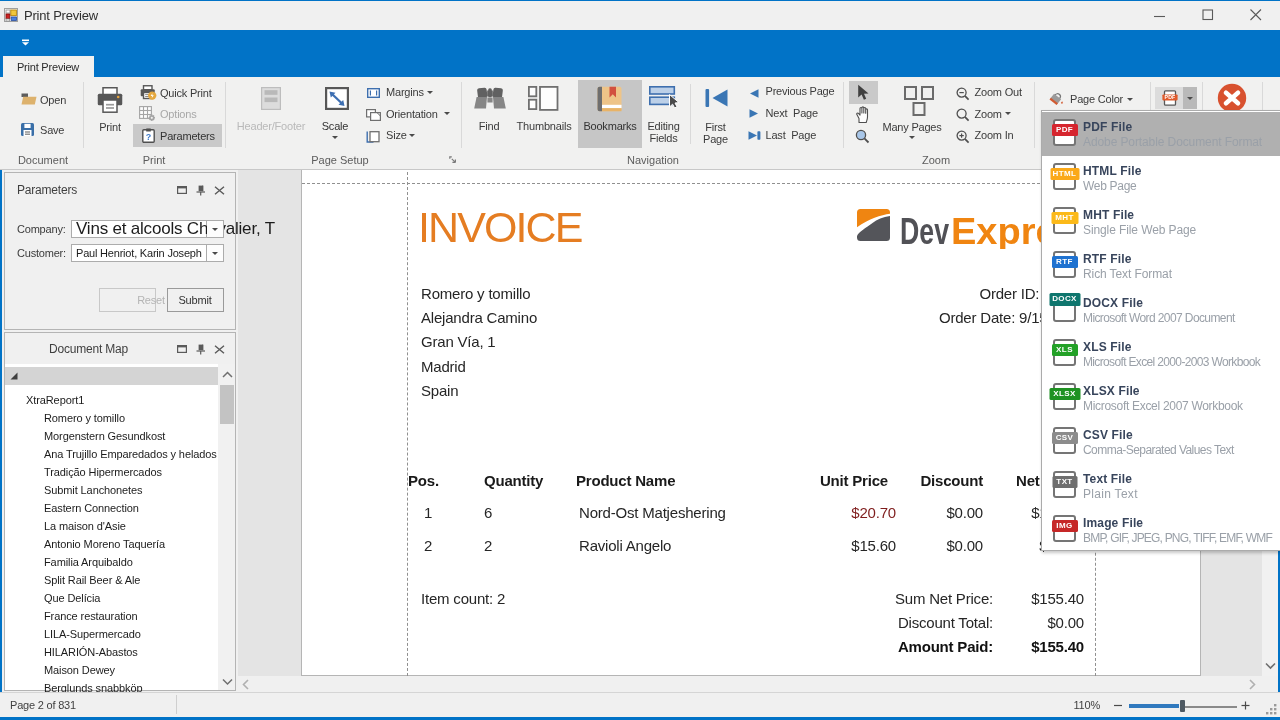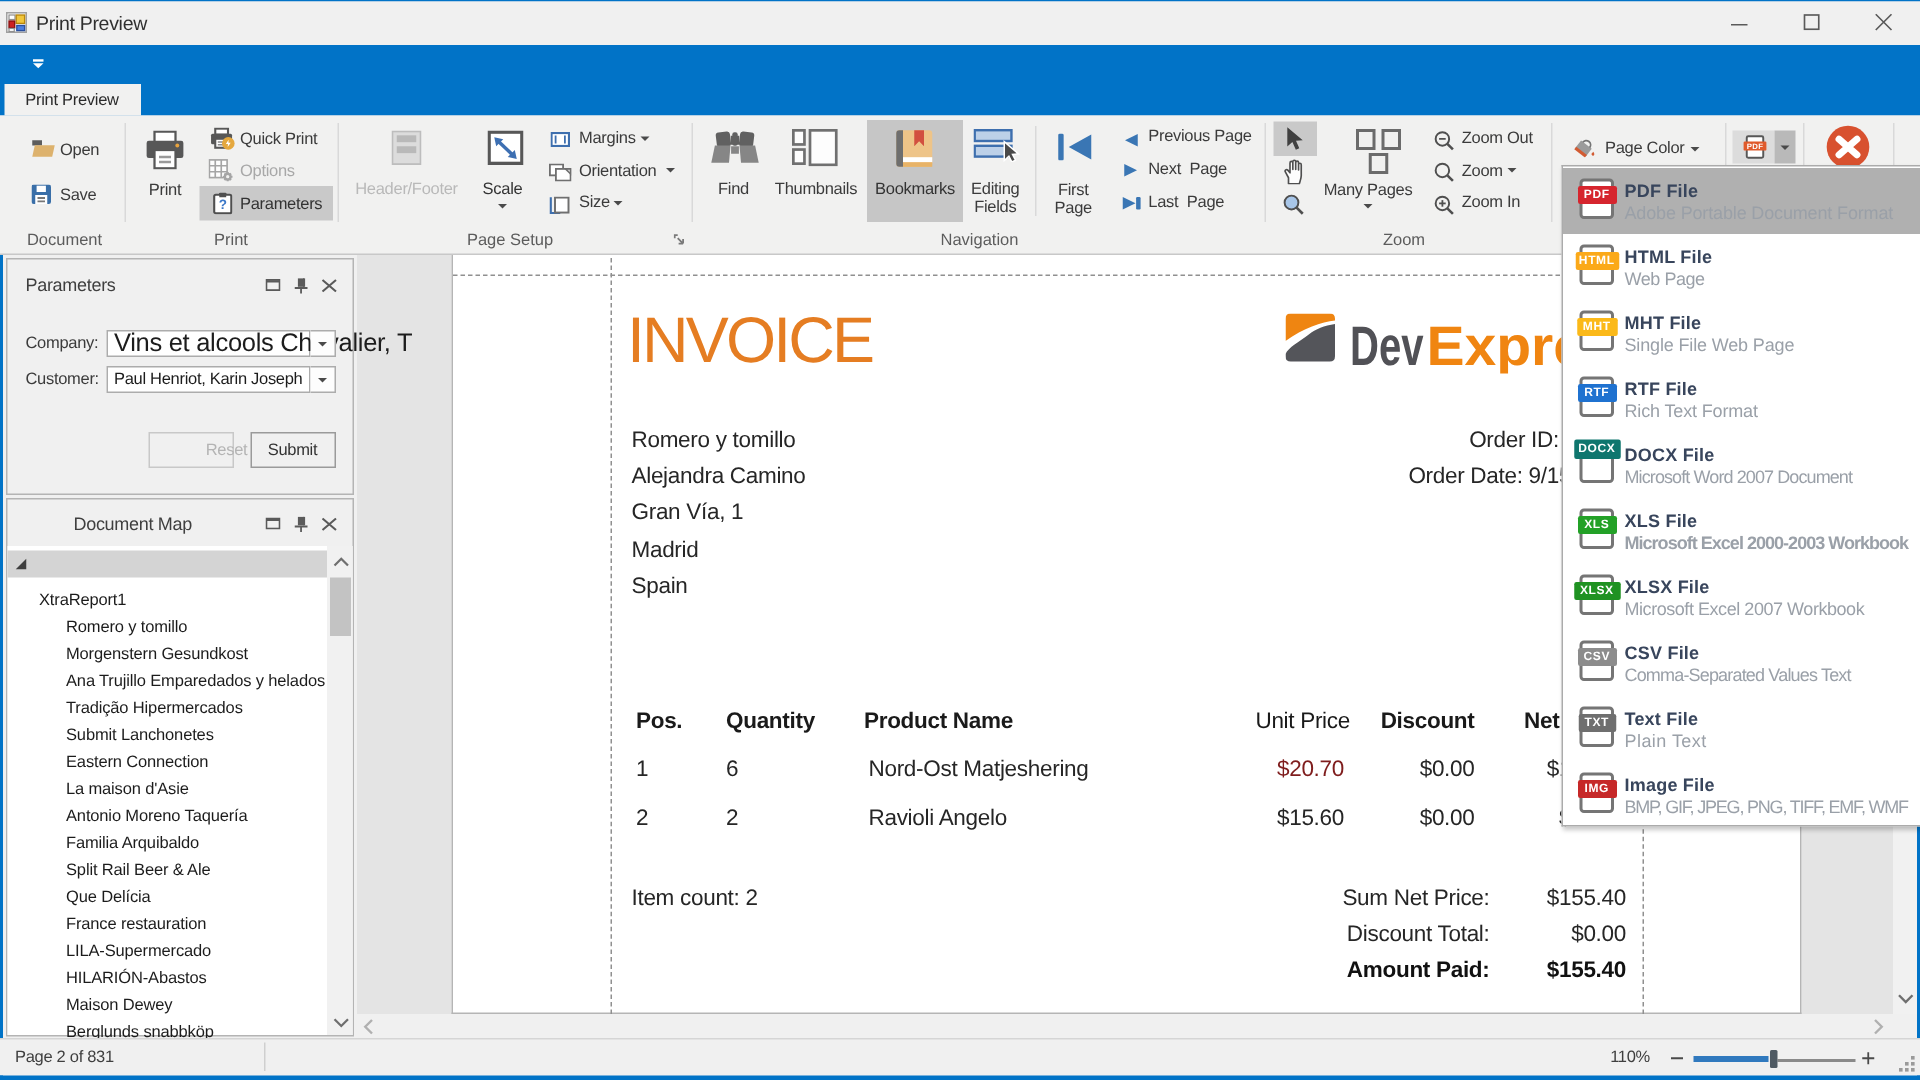--- a/index.html
+++ b/index.html
@@ -304,24 +304,24 @@
 <text x="43" y="34.5" font-size="37" font-weight="bold" fill="#515156" font-family="Liberation Sans" textLength="49" lengthAdjust="spacingAndGlyphs">Dev</text>
 <text x="94" y="34.5" font-size="37" font-weight="bold" fill="#f08511" font-family="Liberation Sans" textLength="148" lengthAdjust="spacingAndGlyphs">Express</text>
   </svg>
 <div class="t" style="left:421px;top:285.0px;font-size:15px;height:18px;line-height:18px;color:#262626;font-weight:normal;">Romero y tomillo</div>
 <div class="t" style="left:421px;top:309.2px;font-size:15px;height:18px;line-height:18px;color:#262626;font-weight:normal;">Alejandra Camino</div>
 <div class="t" style="left:421px;top:333.4px;font-size:15px;height:18px;line-height:18px;color:#262626;font-weight:normal;">Gran Vía, 1</div>
 <div class="t" style="left:421px;top:357.6px;font-size:15px;height:18px;line-height:18px;color:#262626;font-weight:normal;">Madrid</div>
 <div class="t" style="left:421px;top:381.8px;font-size:15px;height:18px;line-height:18px;color:#262626;font-weight:normal;">Spain</div>
 <div class="rt" style="right:196px;top:285.0px;font-size:15px;height:18px;line-height:18px;color:#262626;font-weight:normal;">Order ID: 10817</div>
 <div class="rt" style="right:196px;top:309.0px;font-size:15px;height:18px;line-height:18px;color:#262626;font-weight:normal;">Order Date: 9/15/2017</div>
-<div class="t" style="left:424px;top:471.5px;font-size:15px;height:18px;line-height:18px;color:#1a1a1a;font-weight:bold;">Pos.</div>
+<div class="t" style="left:408px;top:471.5px;font-size:15px;height:18px;line-height:18px;color:#1a1a1a;font-weight:bold;">Pos.</div>
 <div class="t" style="left:484px;top:471.5px;font-size:15px;height:18px;line-height:18px;color:#1a1a1a;font-weight:bold;">Quantity</div>
 <div class="t" style="left:576px;top:471.5px;font-size:15px;height:18px;line-height:18px;color:#1a1a1a;font-weight:bold;">Product Name</div>
-<div class="rt" style="right:380px;top:471.5px;font-size:15px;height:18px;line-height:18px;color:#1a1a1a;font-weight:normal;">Unit Price</div>
+<div class="rt" style="right:392px;top:471.5px;font-size:15px;height:18px;line-height:18px;color:#1a1a1a;font-weight:bold;">Unit Price</div>
 <div class="rt" style="right:297px;top:471.5px;font-size:15px;height:18px;line-height:18px;color:#1a1a1a;font-weight:bold;">Discount</div>
 <div class="t" style="left:1016px;top:471.5px;font-size:15px;height:18px;line-height:18px;color:#1a1a1a;font-weight:bold;">Net Price</div>
 <div class="t" style="left:424px;top:504.0px;font-size:15px;height:18px;line-height:18px;color:#262626;font-weight:normal;">1</div>
 <div class="t" style="left:484px;top:504.0px;font-size:15px;height:18px;line-height:18px;color:#262626;font-weight:normal;">6</div>
 <div class="t" style="left:579px;top:504.0px;font-size:15px;height:18px;line-height:18px;color:#262626;font-weight:normal;">Nord-Ost Matjeshering</div>
 <div class="rt" style="right:384px;top:504.0px;font-size:15px;height:18px;line-height:18px;color:#7f1d1d;font-weight:normal;">$20.70</div>
 <div class="rt" style="right:297px;top:504.0px;font-size:15px;height:18px;line-height:18px;color:#262626;font-weight:normal;">$0.00</div>
 <div class="rt" style="right:196px;top:504.0px;font-size:15px;height:18px;line-height:18px;color:#262626;font-weight:normal;">$124.20</div>
 <div class="t" style="left:424px;top:537.0px;font-size:15px;height:18px;line-height:18px;color:#262626;font-weight:normal;">2</div>
 <div class="t" style="left:484px;top:537.0px;font-size:15px;height:18px;line-height:18px;color:#262626;font-weight:normal;">2</div>
@@ -469,21 +469,21 @@
 <div class="mi-band" style="left:1064.5px;top:255.7px;min-width:26px;background:#1f72d0;">RTF</div>
 <div class="mi-t" style="top:252.0px;">RTF File</div>
 <div class="mi-s" style="top:267.3px;letter-spacing:-0.1px;">Rich Text Format</div>
 <div class="mi-doc" style="left:1053px;top:295.0px;"></div>
 <div class="mi-band" style="left:1064.5px;top:293px;min-width:31px;background:#0f766e;">DOCX</div>
 <div class="mi-t" style="top:296.0px;">DOCX File</div>
 <div class="mi-s" style="top:311.3px;letter-spacing:-0.6px;">Microsoft Word 2007 Document</div>
 <div class="mi-doc" style="left:1053px;top:339.0px;"></div>
 <div class="mi-band" style="left:1064.5px;top:343.7px;min-width:26px;background:#23a127;">XLS</div>
 <div class="mi-t" style="top:340.0px;">XLS File</div>
-<div class="mi-s" style="top:355.3px;letter-spacing:-0.65px;font-weight:bold;">Microsoft Excel 2000-2003 Workbook</div>
+<div class="mi-s" style="top:355.3px;letter-spacing:-0.65px;">Microsoft Excel 2000-2003 Workbook</div>
 <div class="mi-doc" style="left:1053px;top:383.0px;"></div>
 <div class="mi-band" style="left:1064.5px;top:387.7px;min-width:31px;background:#1f9222;">XLSX</div>
 <div class="mi-t" style="top:384.0px;">XLSX File</div>
 <div class="mi-s" style="top:399.3px;letter-spacing:-0.3px;">Microsoft Excel 2007 Workbook</div>
 <div class="mi-doc" style="left:1053px;top:427.0px;"></div>
 <div class="mi-band" style="left:1064.5px;top:431.7px;min-width:26px;background:#8c8c8c;">CSV</div>
 <div class="mi-t" style="top:428.0px;">CSV File</div>
 <div class="mi-s" style="top:443.3px;letter-spacing:-0.55px;">Comma-Separated Values Text</div>
 <div class="mi-doc" style="left:1053px;top:471.0px;"></div>
 <div class="mi-band" style="left:1064.5px;top:475.7px;min-width:25px;background:#6f6f6f;">TXT</div>

